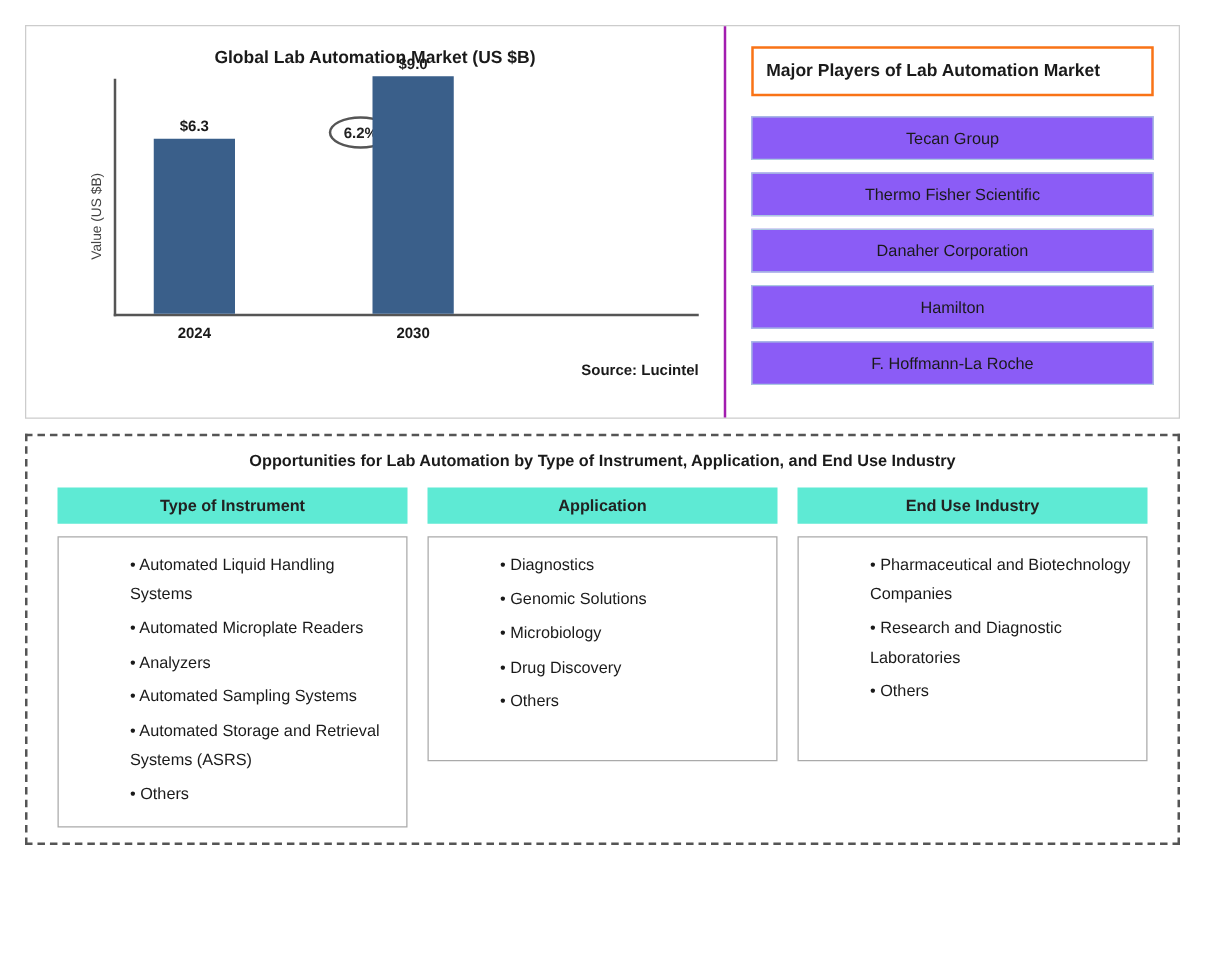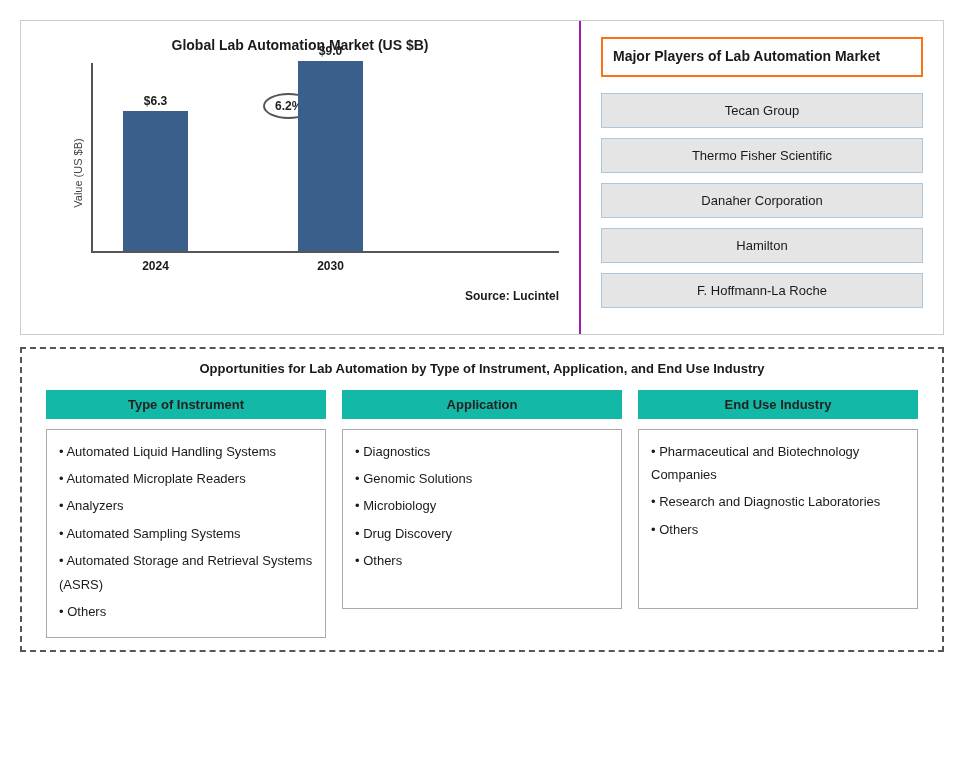--- a/index.html
+++ b/index.html
@@ -147,21 +147,21 @@
       line-height: 1.4;
     }
 
     .player-item {
       border: 1px solid #aac8e0;
       padding: 9px 12px;
       margin-bottom: 10px;
       text-align: center;
       font-size: 13px;
       color: #1a1a1a;
-      background: #e5e5e5;
+      background: #8b5cf6;
     }
 
     
     .bottom-section {
       border: 2px dashed #555;
       padding: 12px 16px;
     }
 
     .bottom-title {
       text-align: center;
@@ -176,21 +176,21 @@
       flex-direction: row;
       gap: 0;
     }
 
     .col {
       flex: 1;
       padding: 0 8px;
     }
 
     .col-header {
-      background: #14b8a6;
+      background: #5eead4;
       text-align: center;
       font-weight: bold;
       font-size: 13px;
       padding: 7px 5px;
       margin-bottom: 10px;
     }
 
     .col-content {
       border: 1px solid #aaa;
       padding: 10px 12px;
@@ -205,20 +205,21 @@
       padding: 0;
     }
 
     .col-content ul li::before {
       content: "• ";
       color: #1a1a1a;
     }
 
     .col-content ul li {
       margin-bottom: 4px;
+      margin-left: 45px;
     }
 
   </style>
 </head>
 <body>
 
 <div class="top-section">
 
   <div class="chart-area">
     <div class="chart-title">Global Lab Automation Market (US $B)</div>

